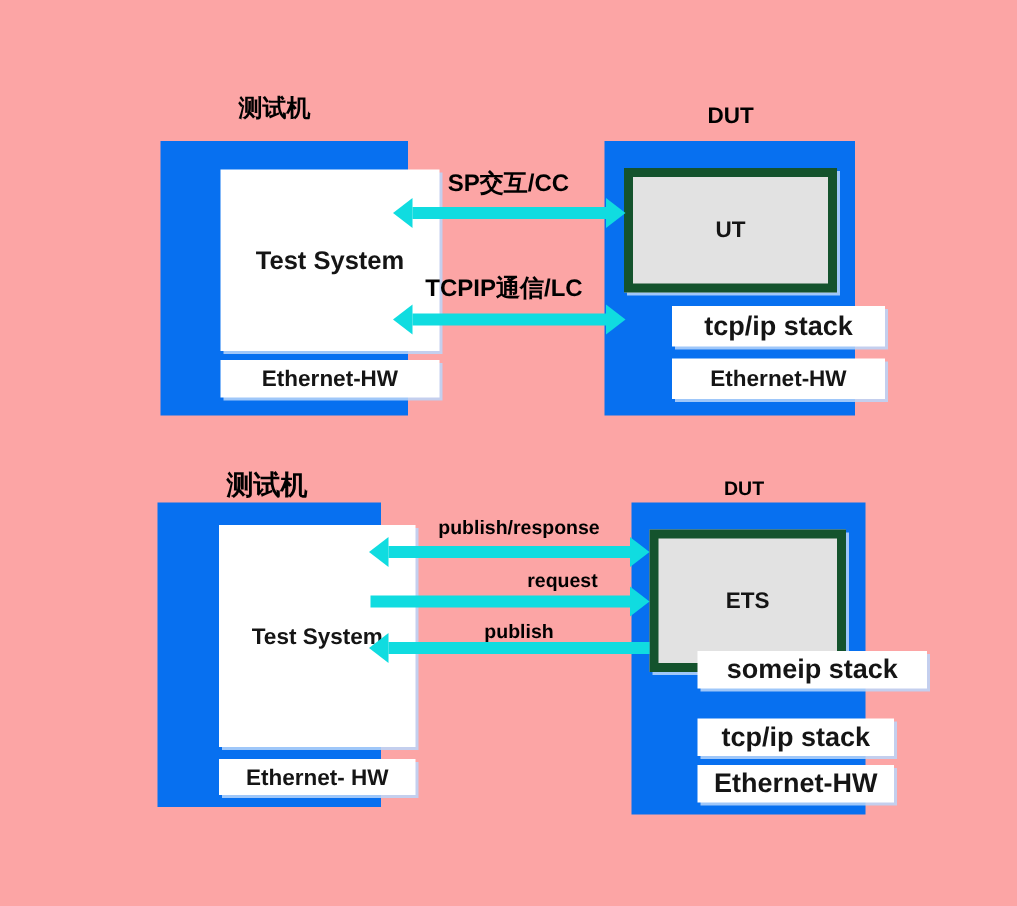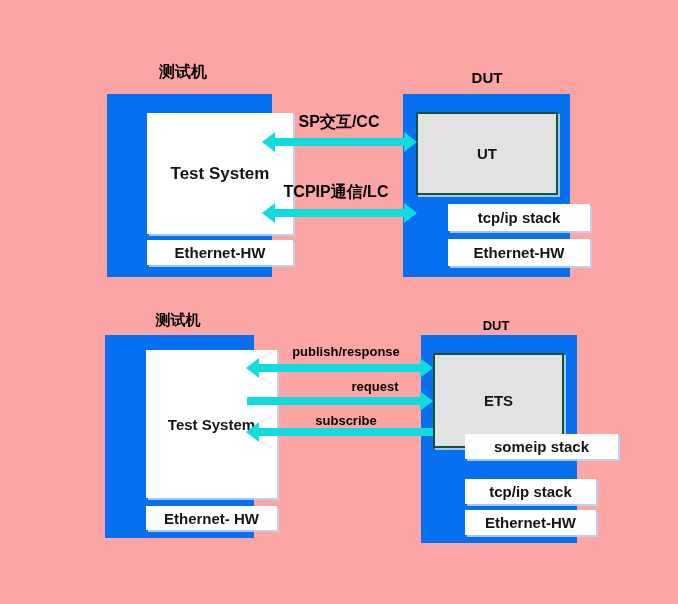--- a/index.html
+++ b/index.html
@@ -24,21 +24,21 @@
     align-items: center;
     justify-content: center;
     font-weight: 600;
     color: #151515;
     box-shadow: 2px 2px 0 rgba(186, 214, 250, 0.85);
     margin-left: 32px;
   }
   .gray-box {
     position: absolute;
     background: #e2e2e2;
-    border: 2px solid #14532d;
+    border: 6px solid #14532d;
     display: flex;
     align-items: center;
     justify-content: center;
     font-weight: 600;
     color: #151515;
     box-shadow: 2px 2px 0 rgba(186, 214, 250, 0.85);
   }
   .box-title {
     position: absolute;
     font-weight: 700;
@@ -72,21 +72,21 @@
   }
   .arrow .head-right {
     width: 0; height: 0;
     border-top: 10px solid transparent;
     border-bottom: 10px solid transparent;
     border-left: 13px solid #10dce0;
   }
   .fs17 { font-size: 17px; }
   .fs16 { font-size: 16px; }
   .fs15 { font-size: 15px; }
-  .fs14 { font-size: 15px; }
+  .fs14 { font-size: 18px; }
   .fs13 { font-size: 13px; }
 </style>
 </head>
 <body>
 
 <div class="canvas">
 
   <div>
 
     <div class="box-title fs16" style="left:183px; top:62px;">测试机</div>
@@ -144,21 +144,21 @@
       <span class="shaft"></span>
       <span class="head-right"></span>
     </div>
 
     <div class="arrow-label fs13" style="left:343px; top:379px;margin-left:32px;">request</div>
     <div class="arrow" style="left:247px; top:391px; width:186px;">
       <span class="shaft"></span>
       <span class="head-right"></span>
     </div>
 
-    <div class="arrow-label fs13" style="left:346px; top:413px;">subscribe</div>
+    <div class="arrow-label fs13" style="left:346px; top:413px;">publish</div>
     <div class="arrow" style="left:246px; top:422px; width:187px;">
       <span class="head-left"></span>
       <span class="shaft"></span>
     </div>
 
   </div>
 
 </div>
 
 </body></html>

